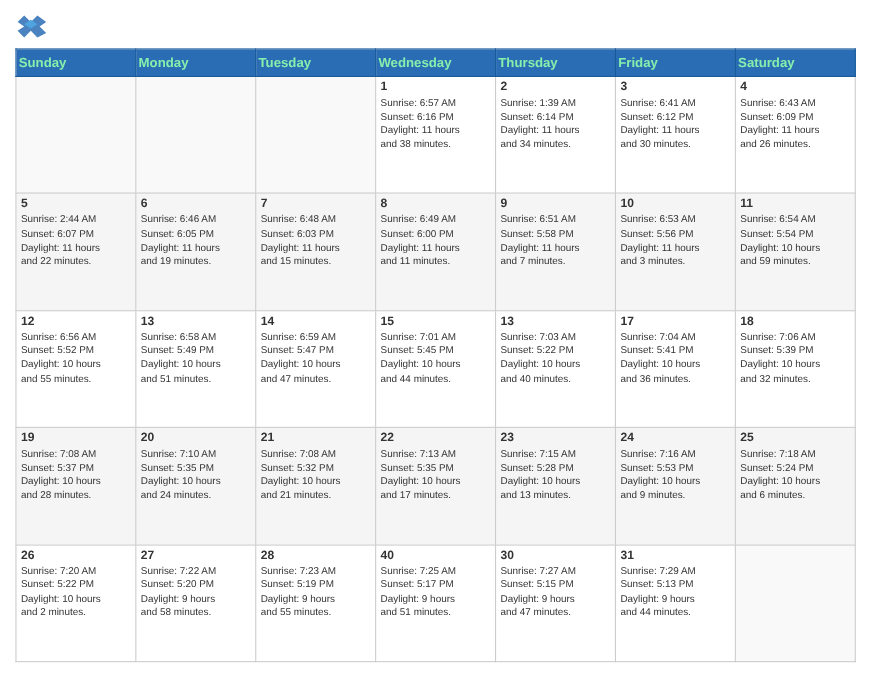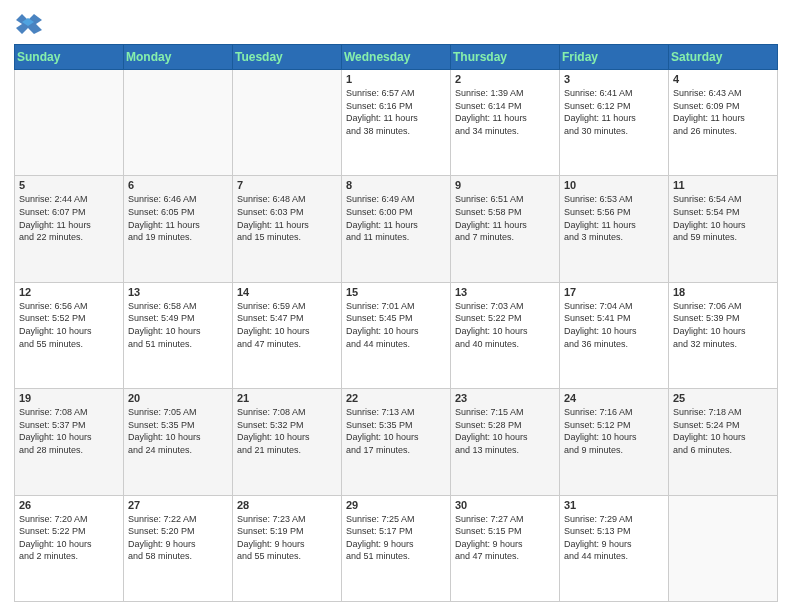--- a/index.html
+++ b/index.html
@@ -273,21 +273,21 @@
         <tr>
           <td>
             <div class="day-number">19</div>
             <div class="day-info">Sunrise: 7:08 AM</div>
             <div class="day-info">Sunset: 5:37 PM</div>
             <div class="day-info">Daylight: 10 hours</div>
             <div class="day-info">and 28 minutes.</div>
           </td>
           <td>
             <div class="day-number">20</div>
-            <div class="day-info">Sunrise: 7:05 AM</div>
+            <div class="day-info">Sunrise: 7:10 AM</div>
             <div class="day-info">Sunset: 5:35 PM</div>
             <div class="day-info">Daylight: 10 hours</div>
             <div class="day-info">and 24 minutes.</div>
           </td>
           <td>
             <div class="day-number">21</div>
             <div class="day-info">Sunrise: 7:08 AM</div>
             <div class="day-info">Sunset: 5:32 PM</div>
             <div class="day-info">Daylight: 10 hours</div>
             <div class="day-info">and 21 minutes.</div>
@@ -302,21 +302,21 @@
           <td>
             <div class="day-number">23</div>
             <div class="day-info">Sunrise: 7:15 AM</div>
             <div class="day-info">Sunset: 5:28 PM</div>
             <div class="day-info">Daylight: 10 hours</div>
             <div class="day-info">and 13 minutes.</div>
           </td>
           <td>
             <div class="day-number">24</div>
             <div class="day-info">Sunrise: 7:16 AM</div>
-            <div class="day-info">Sunset: 5:12 PM</div>
+            <div class="day-info">Sunset: 5:53 PM</div>
             <div class="day-info">Daylight: 10 hours</div>
             <div class="day-info">and 9 minutes.</div>
           </td>
           <td>
             <div class="day-number">25</div>
             <div class="day-info">Sunrise: 7:18 AM</div>
             <div class="day-info">Sunset: 5:24 PM</div>
             <div class="day-info">Daylight: 10 hours</div>
             <div class="day-info">and 6 minutes.</div>
           </td>
@@ -337,21 +337,21 @@
             <div class="day-info">and 58 minutes.</div>
           </td>
           <td>
             <div class="day-number">28</div>
             <div class="day-info">Sunrise: 7:23 AM</div>
             <div class="day-info">Sunset: 5:19 PM</div>
             <div class="day-info">Daylight: 9 hours</div>
             <div class="day-info">and 55 minutes.</div>
           </td>
           <td>
-            <div class="day-number">29</div>
+            <div class="day-number">40</div>
             <div class="day-info">Sunrise: 7:25 AM</div>
             <div class="day-info">Sunset: 5:17 PM</div>
             <div class="day-info">Daylight: 9 hours</div>
             <div class="day-info">and 51 minutes.</div>
           </td>
           <td>
             <div class="day-number">30</div>
             <div class="day-info">Sunrise: 7:27 AM</div>
             <div class="day-info">Sunset: 5:15 PM</div>
             <div class="day-info">Daylight: 9 hours</div>

